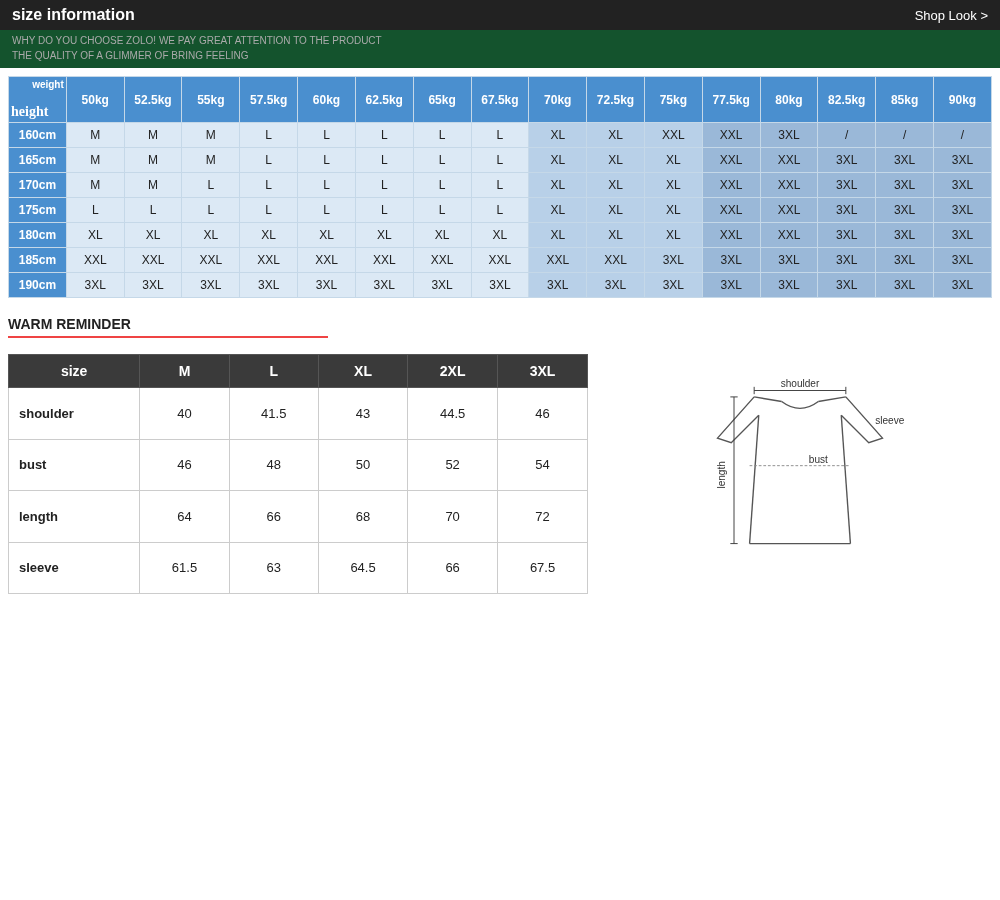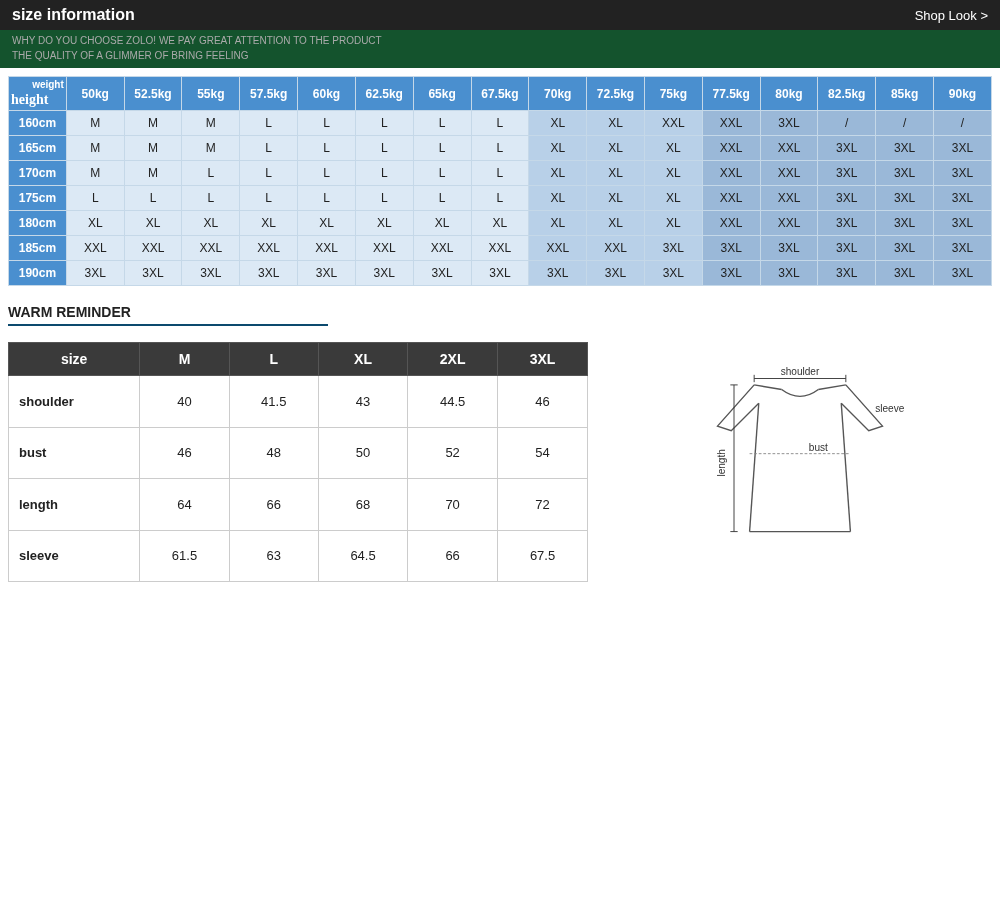--- a/index.html
+++ b/index.html
@@ -66,20 +66,21 @@
       color: #fff;
       font-size: 11px;
       position: relative;
       padding: 2px;
       vertical-align: middle;
     }
 
     .corner-inner {
       display: flex;
       flex-direction: column;
+      gap: 12px;
     }
     .corner-weight {
       text-align: right;
       font-size: 10px;
     }
     .corner-height {
       text-align: left;
       font-size: 14px;
       margin-top: 2px;
       font-family: Liberation Serif, serif;
@@ -109,21 +110,21 @@
     }
 
     
     .warm-reminder-section {
       padding: 18px 8px 4px 8px;
     }
     .warm-reminder-title {
       font-size: 14px;
       font-weight: bold;
       color: #222;
-      border-bottom: 2px solid #0c4a6e;
+      border-bottom: 2px solid #ef4444;
       padding-bottom: 4px;
       display: inline-block;
       width: 320px;
     }
     .warm-reminder-text {
       padding: 10px 8px 8px 20px;
       font-size: 13px;
       color: #222;
     }
 

